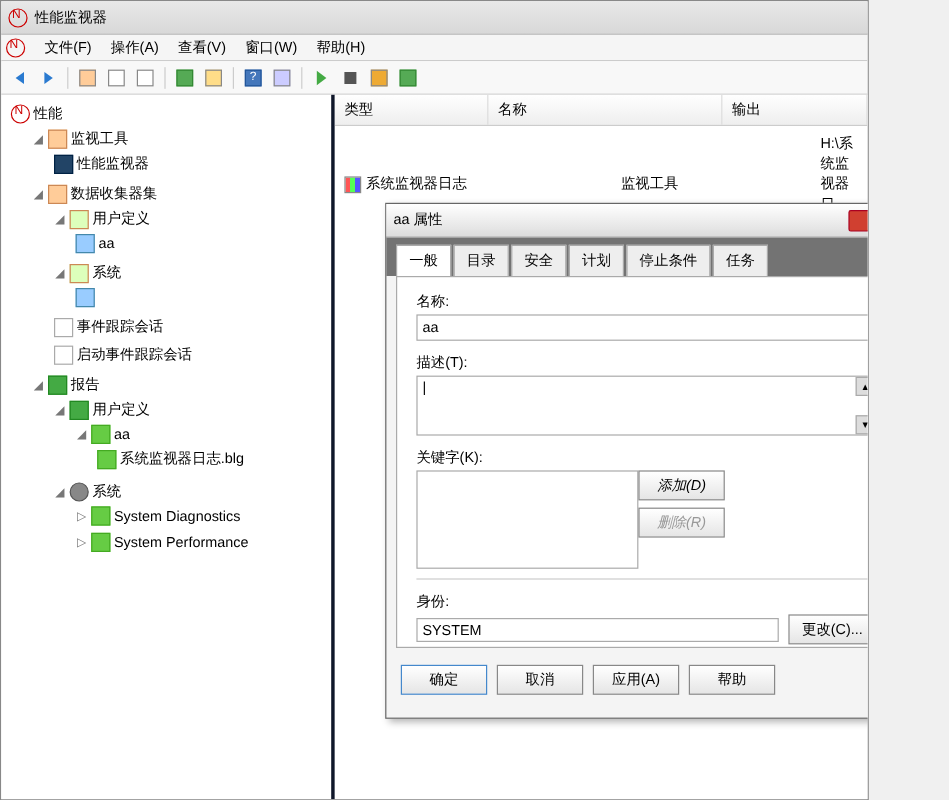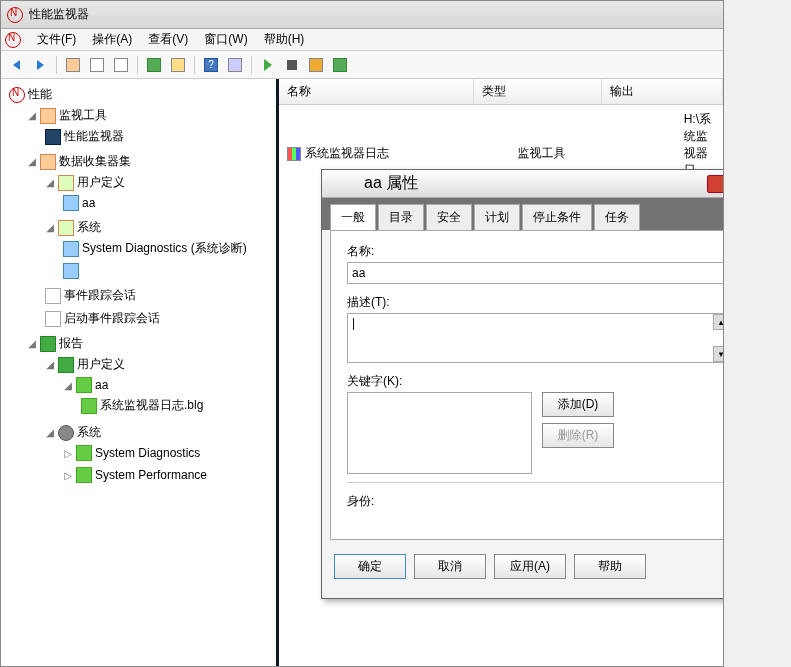--- a/index.html
+++ b/index.html
@@ -43,34 +43,34 @@
 .list-head-cell { padding: 4px 8px; border-right: 1px solid #ddd; }
 .list-body-row { display: flex; padding: 4px 0; gap: 43px; }
 .list-body-cell { padding: 2px 8px; display:flex; align-items:center; gap:4px; }
 .c1 { width: 195px; }
 .c2 { width: 128px; }
 .c3 { flex:1; }
 .ico-chart { width:14px; height:14px; border:1px solid #888; background:linear-gradient(90deg,#f55 33%,#5f5 33% 66%,#55f 66%); }
 
 .dialog { position: absolute; left: 320px; top: 168px; width: 435px; height: 430px; background: #f4f4f4; border: 1px solid #666; box-shadow: 3px 3px 6px rgba(0,0,0,0.3); }
 .dlg-title { height: 28px; background: linear-gradient(#fff,#ddd); border-bottom: 1px solid #aaa; display:flex; align-items:center; padding:0 6px; }
-.dlg-title-text { flex:1; font-size:16px;margin-left:36px; }
+.dlg-title-text { flex:1; font-size:12px; }
 .dlg-close { width:42px; height:18px; background:#d04030; border:1px solid #a02; border-radius:2px; color:#fff; text-align:center; font-size:12px; line-height:14px; cursor:pointer; }
 .tabs { display:flex; padding: 6px 8px 0 8px; background:#737373; }
 .tab { padding: 4px 10px; background:#eee; border:1px solid #aaa; border-bottom:none; margin-right:2px; cursor:pointer; }
 .tab.active { background:#fff; }
 .tab-pane { background:#fff; margin: 0 8px 8px 8px; border:1px solid #aaa; padding: 12px 16px; height: 310px; position: relative; }
 .fldlabel { margin-bottom: 2px; }
 .fldbox { border:1px solid #aaa; background:#fff; padding:3px 4px; width:100%; margin-bottom:10px; font-size:12px; }
 .fldbox.ro { background:#fff; color:#000; }
 .desc-box { border:1px solid #aaa; height:50px; width:100%; position:relative; margin-bottom:10px; }
 .desc-box .scroll-up, .desc-box .scroll-down { position:absolute; right:0; width:16px; height:16px; background:#ddd; border:1px solid #aaa; text-align:center; font-size:9px; line-height:14px; cursor:pointer; }
 .desc-box .scroll-up { top:0; }
 .desc-box .scroll-down { bottom:0; }
-.kw-row { display:flex; gap:10px; margin-bottom:8px; }
+.kw-row { display:flex; margin-bottom:8px;font-style:italic; }
 .kw-list { border:1px solid #aaa; width:185px; height:82px; background:#fff; }
 .kw-btns { display:flex; flex-direction:column; gap:6px; }
 .btn { border:1px solid #888; background:linear-gradient(#fff,#e5e5e5); padding:3px 10px; font-size:12px; cursor:pointer; min-width:72px; text-align:center; }
 .btn[disabled] { color:#999; }
 .hr { border:none; border-top:1px solid #ccc; margin:6px 0 10px 0; }
 .id-row { display:flex; align-items:center; gap:8px; }
 .id-box { border:1px solid #aaa; padding:2px 4px; flex:1; background:#fff; }
 .dlg-btns { display:flex; justify-content:flex-start; gap:8px; padding:6px 12px; }
 .watermark { position:absolute; right:8px; bottom:4px; color:rgba(255,255,255,0.25); font-size:22px; font-weight:bold; pointer-events:none; }
 </style>
@@ -184,26 +184,20 @@
                 <li>
                   <div class="tree-row">
                       <span class="tw">◢</span>
                       <span class="ico ico-folder" style="background:#dfb"></span>
                       <span>系统</span>
                     </div>
                   <ul>
                     <li>
                         <div class="tree-row">
                           <span class="ico ico-cube"></span>
-                          <span>System Diagnostics (系统诊断)</span>
-                        </div>
-                      </li>
-                    <li>
-                        <div class="tree-row">
-                          <span class="ico ico-cube"></span>
                         </div>
                       </li>
                   </ul>
                 </li>
                 <li>
                     <div class="tree-row">
                       <span class="ico ico-doc"></span>
                       <span>事件跟踪会话</span>
                     </div>
                   </li>
@@ -270,22 +264,22 @@
                   </ul>
                 </li>
               </ul>
             </li>
           </ul>
         </li>
       </ul>
     </div>
     <div class="list-panel">
       <div class="list-head">
+        <div class="list-head-cell c2">类型</div>
         <div class="list-head-cell c1">名称</div>
-        <div class="list-head-cell c2">类型</div>
         <div class="list-head-cell c3">输出</div>
       </div>
       <div class="list-body-row">
         <div class="list-body-cell c1">
             <span class="ico-chart"></span>
             <span>系统监视器日志</span>
           </div>
         <div class="list-body-cell c2">
             <span>监视工具</span>
           </div>
@@ -322,20 +316,24 @@
       <div class="fldlabel">关键字(K):</div>
       <div class="kw-row">
         <div class="kw-list"></div>
         <div class="kw-btns">
           <div class="btn">添加(D)</div>
           <div class="btn" disabled="">删除(R)</div>
         </div>
       </div>
       <hr class="hr">
       <div class="fldlabel">身份:</div>
+      <div class="id-row">
+        <div class="id-box">SYSTEM</div>
+        <div class="btn">更改(C)...</div>
+      </div>
     </div>
     <div class="dlg-btns">
       <div class="btn" style="border-color:#48c">确定</div>
       <div class="btn">取消</div>
       <div class="btn">应用(A)</div>
       <div class="btn">帮助</div>
     </div>
   </div>
 
   <div class="watermark">系统之家</div>

